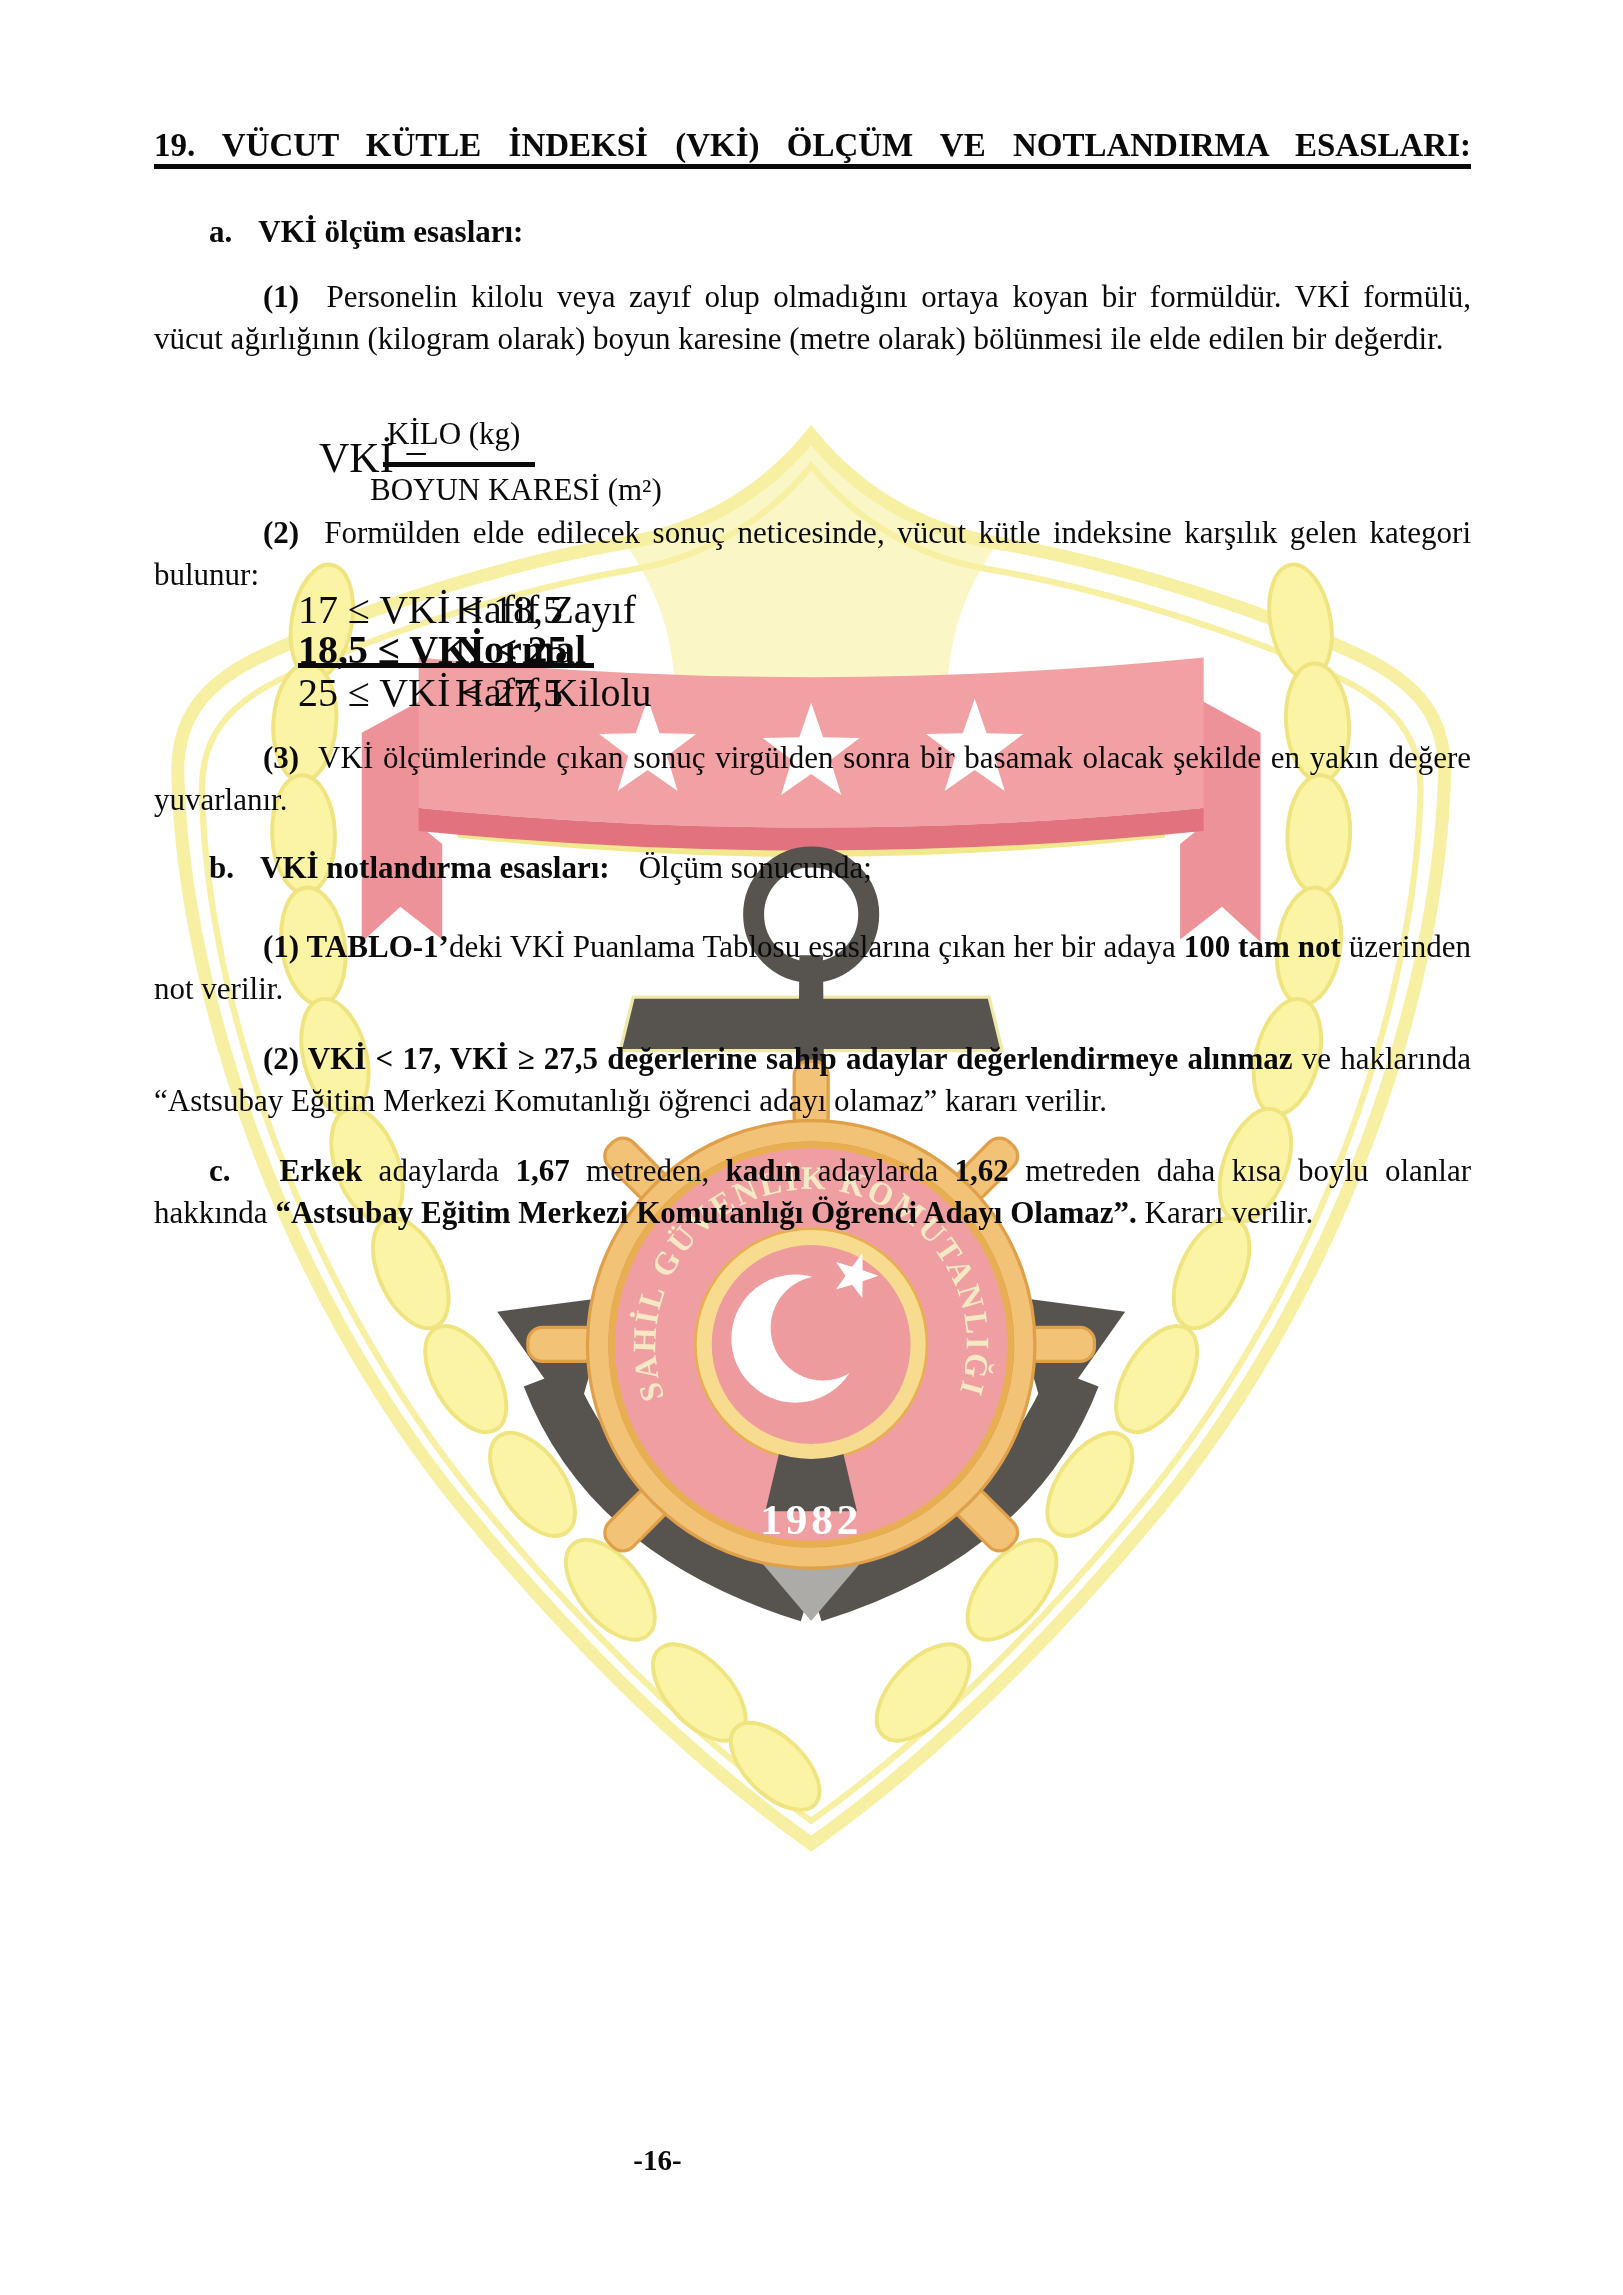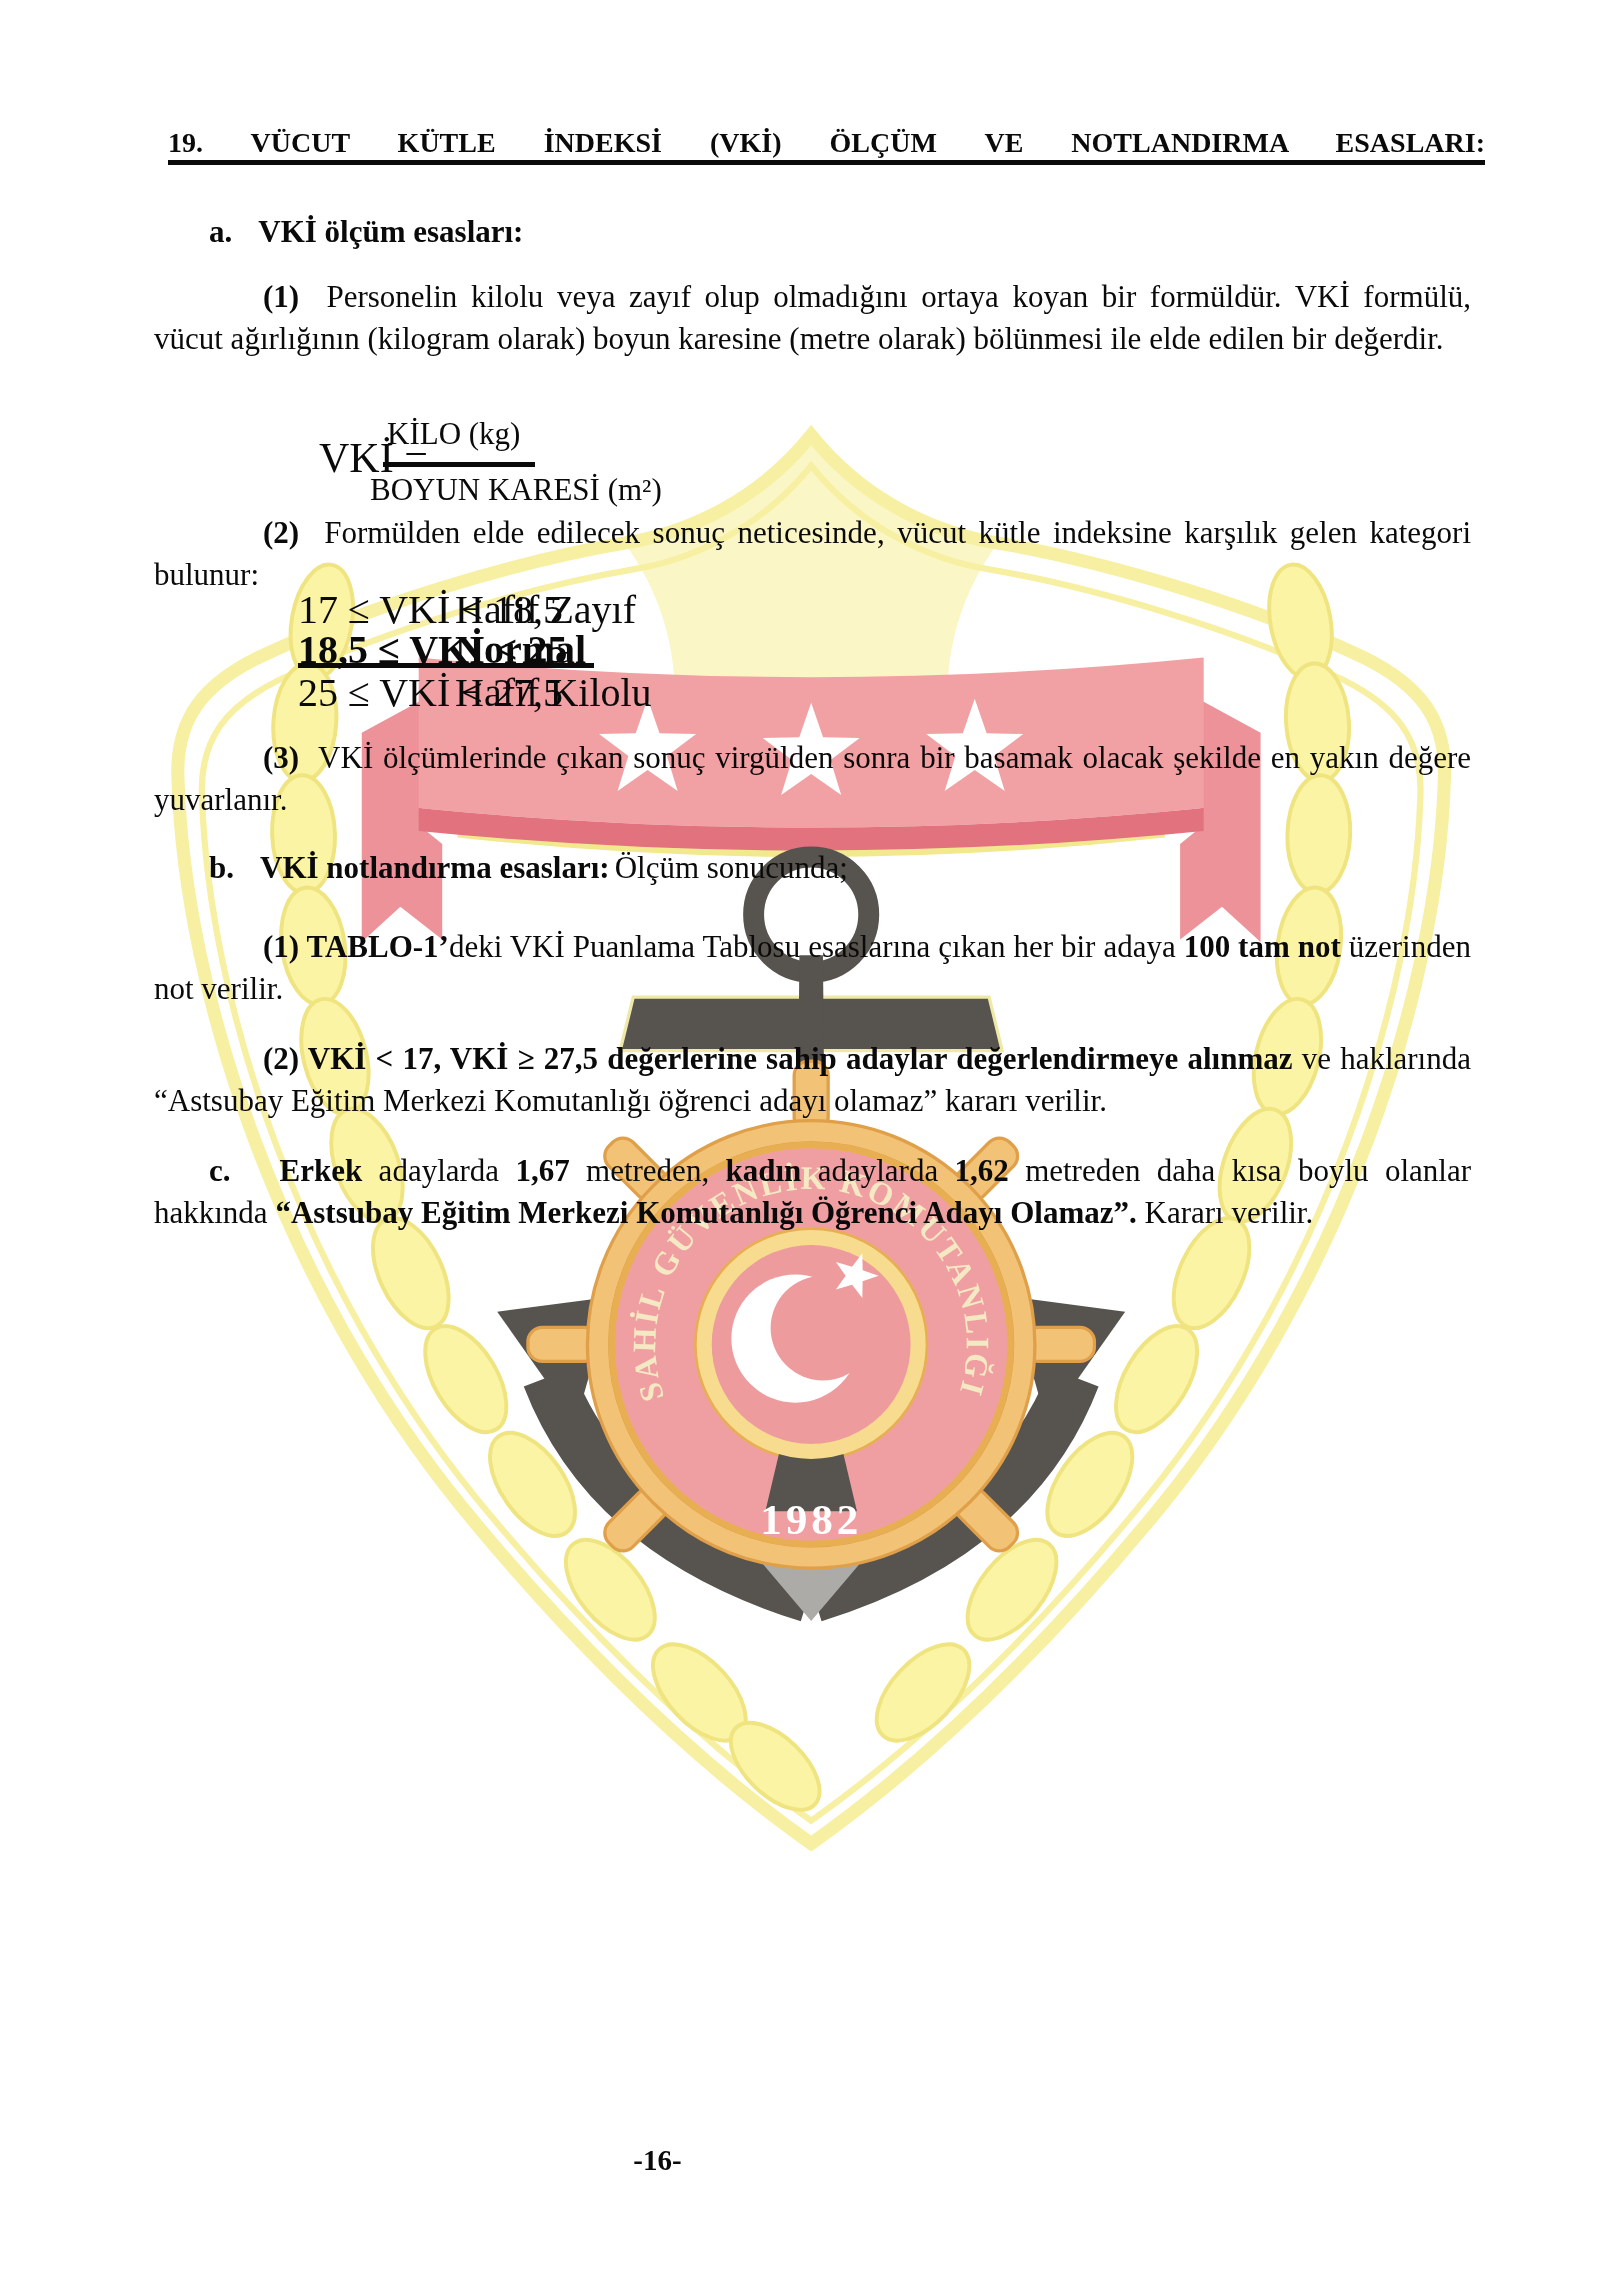--- a/index.html
+++ b/index.html
@@ -15,32 +15,32 @@
   .txt{position:absolute;z-index:2;text-align:center;}
   .para{
     left:154px;width:1317px;
     font-size:31px;line-height:42px;
     text-align:justify;
   }
   .indent1{text-indent:109px;}
   .indentc{text-indent:55px;}
   .b{font-weight:bold;}
   .title{
-    left:168px;top:127px;width:1317px;
-    font-size:28px;font-weight:bold;
+    left:154px;top:127px;width:1317px;
+    font-size:33px;font-weight:bold;
     text-align:justify;text-align-last:justify;
     text-decoration:underline;
     text-decoration-thickness:5.2px;
     text-underline-offset:7.9px;
     white-space:normal;
   }
   .sechead{font-size:31px;font-weight:bold;line-height:38px;white-space:nowrap;}
   .sechead .marker{display:inline-block;}
   .sechead .lbl{display:inline-block;margin-left:26px;}
-  .sechead .rest{font-weight:normal;font-size:31px;margin-left:5px;}
+  .sechead .rest{font-weight:normal;font-size:31px;margin-left:29px;}
   .formula-num{left:387px;top:416px;font-size:31px;}
   .formula-lhs{left:319px;top:434px;font-size:42px;}
   .frac-line{left:383px;top:462px;width:152px;height:4.6px;background:#0a0a0a;}
   .formula-den{left:370px;top:472px;font-size:31px;}
   .catrow{left:298px;font-size:40px;white-space:nowrap;text-decoration:underline;}
   .catrow .range{display:inline-block;}
   .catrow .lab{position:absolute;left:157px;}
   .catrow.em{font-weight:bold;}
   .cat-underline{left:298px;width:296px;height:4.6px;background:#0a0a0a;}
   .pageno{left:0;top:2144px;width:1315px;text-align:center;font-size:29px;font-weight:bold;}

